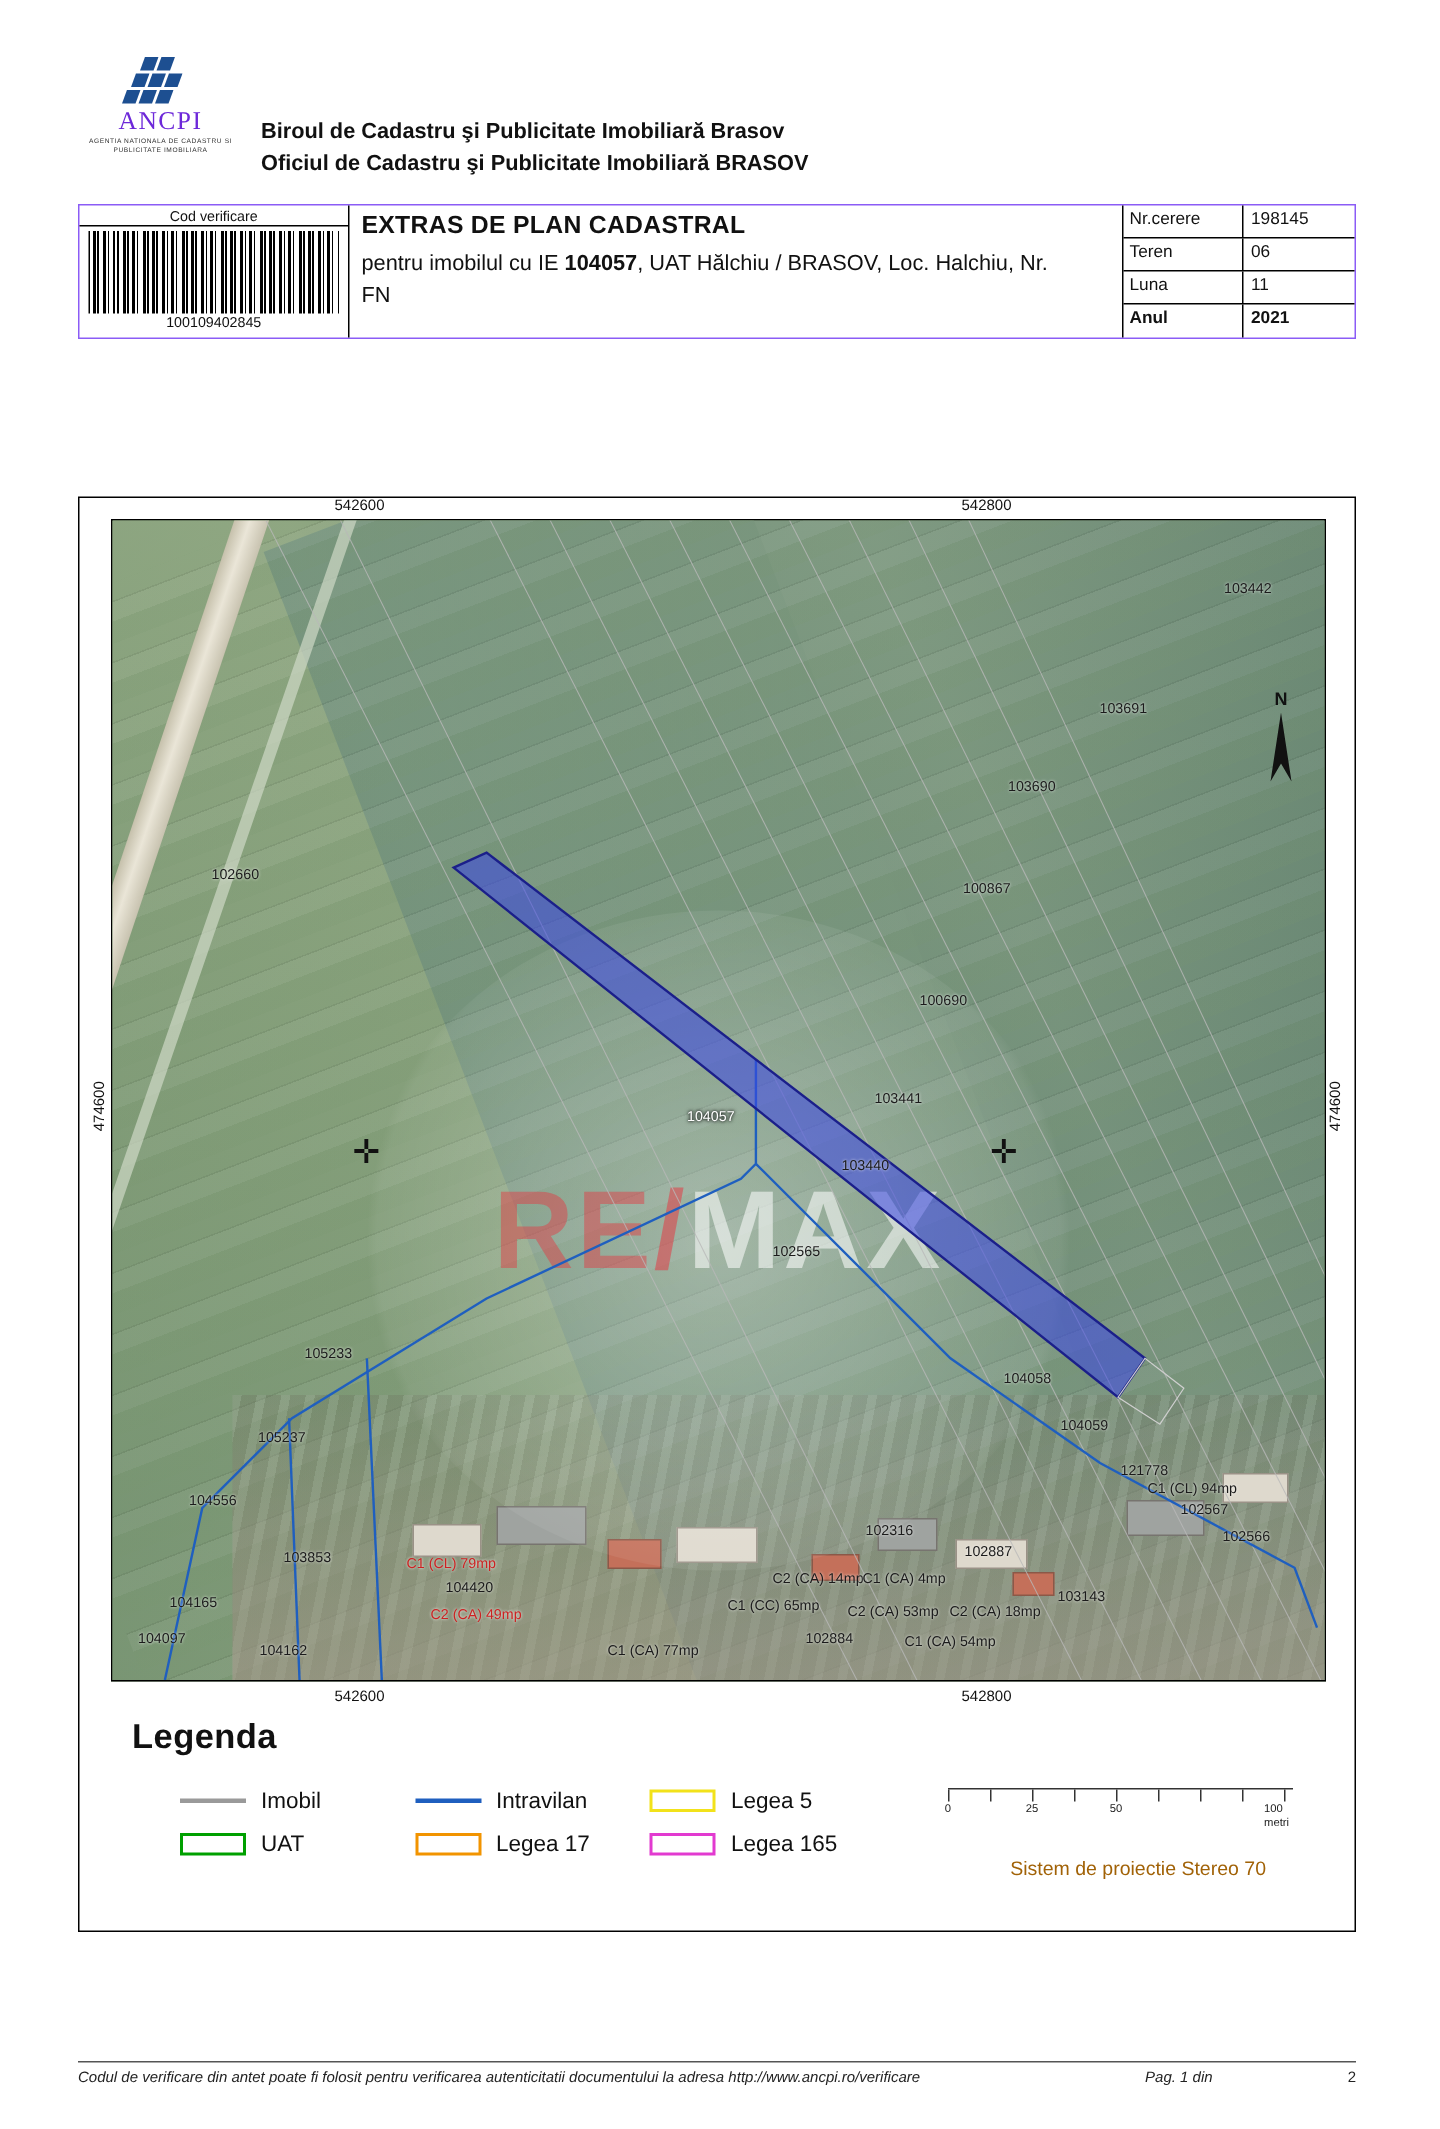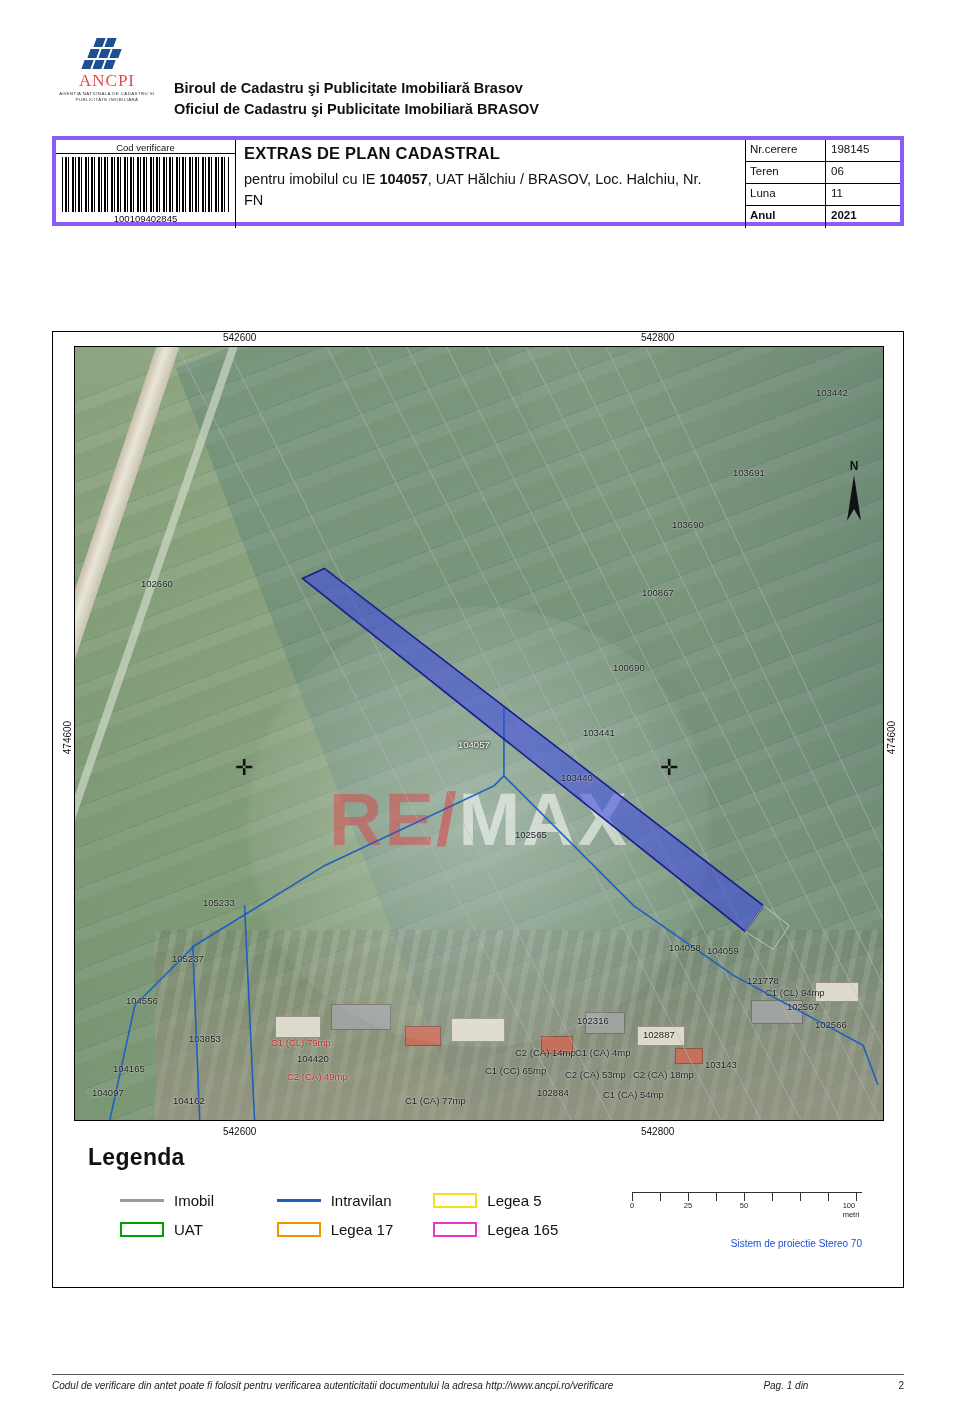--- a/index.html
+++ b/index.html
@@ -49,21 +49,21 @@
   .logo-mark i:nth-child(3) { left: 8px;  top: 11px; width: 9px; height: 9px; }
   .logo-mark i:nth-child(4) { left: 19px; top: 11px; width: 9px; height: 9px; }
   .logo-mark i:nth-child(5) { left: 30px; top: 11px; width: 9px; height: 9px; }
   .logo-mark i:nth-child(6) { left: 2px;  top: 22px; width: 9px; height: 9px; }
   .logo-mark i:nth-child(7) { left: 13px; top: 22px; width: 9px; height: 9px; }
   .logo-mark i:nth-child(8) { left: 24px; top: 22px; width: 9px; height: 9px; }
   .logo-name {
     font-family: "Liberation Serif", serif;
     font-size: 17px;
     letter-spacing: 1px;
-    color: #ef4444;
+    color: #6d28d9;
     line-height: 1;
   }
   .logo-sub {
     font-size: 4.4px;
     letter-spacing: 0.4px;
     color: #333;
     line-height: 1.45;
     margin-top: 2px;
   }
   .office {
@@ -72,21 +72,21 @@
     font-size: 14.5px;
     font-weight: bold;
     line-height: 1.42;
   }
 
   
   .titlebox {
     position: absolute;
     left: 52px; top: 136px;
     width: 852px; height: 90px;
-    border: 4px solid #8b5cf6;
+    border: 1px solid #8b5cf6;
   }
   .codver {
     position: absolute;
     left: 0; top: 0;
     width: 180px; height: 88px;
     border-right: 1px solid #000;
   }
   .codver-label {
     text-align: center;
     font-size: 9.5px;
@@ -382,23 +382,23 @@
   .sb-labels {
     position: relative;
     height: 12px;
     font-size: 7.5px;
     color: #222;
   }
   .sb-labels span { position: absolute; top: 0; transform: translateX(-50%); }
   .sb-labels span.last { transform: translateX(-80%); }
   .proj {
     position: absolute;
-    right: 22px; top: 94px;
-    font-size: 10px;
-    color: #1d4ed8;
+    right: 40px; top: 94px;
+    font-size: 13px;
+    color: #a16207;
   }
 
   
   .footer {
     position: absolute;
     left: 52px; bottom: 28px;
     width: 852px;
     border-top: 1px solid #555;
     padding-top: 5px;
     font-size: 10px;
@@ -536,21 +536,21 @@
       <div class="plabel dark" style="left:658px; top:120px;">103691</div>
       <div class="plabel dark" style="left:597px; top:172px;">103690</div>
       <div class="plabel dark" style="left:66px;  top:231px;">102660</div>
       <div class="plabel dark" style="left:567px; top:240px;">100867</div>
       <div class="plabel dark" style="left:538px; top:315px;">100690</div>
       <div class="plabel dark" style="left:508px; top:380px;">103441</div>
       <div class="plabel" style="left:383px; top:392px;">104057</div>
       <div class="plabel dark" style="left:486px; top:425px;">103440</div>
       <div class="plabel dark" style="left:440px; top:482px;">102565</div>
       <div class="plabel dark" style="left:128px; top:550px;">105233</div>
-      <div class="plabel dark" style="left:594px; top:567px;margin-top:28px;">104058</div>
+      <div class="plabel dark" style="left:594px; top:567px;">104058</div>
       <div class="plabel dark" style="left:632px; top:598px;">104059</div>
       <div class="plabel dark" style="left:97px;  top:606px;">105237</div>
       <div class="plabel dark" style="left:672px; top:628px;">121778</div>
       <div class="plabel dark" style="left:51px;  top:648px;">104556</div>
       <div class="plabel dark" style="left:712px; top:654px;">102567</div>
       <div class="plabel dark" style="left:740px; top:672px;">102566</div>
       <div class="plabel dark" style="left:502px; top:668px;">102316</div>
       <div class="plabel dark" style="left:568px; top:682px;">102887</div>
       <div class="plabel dark" style="left:114px; top:686px;">103853</div>
       <div class="plabel dark" style="left:38px;  top:716px;">104165</div>

